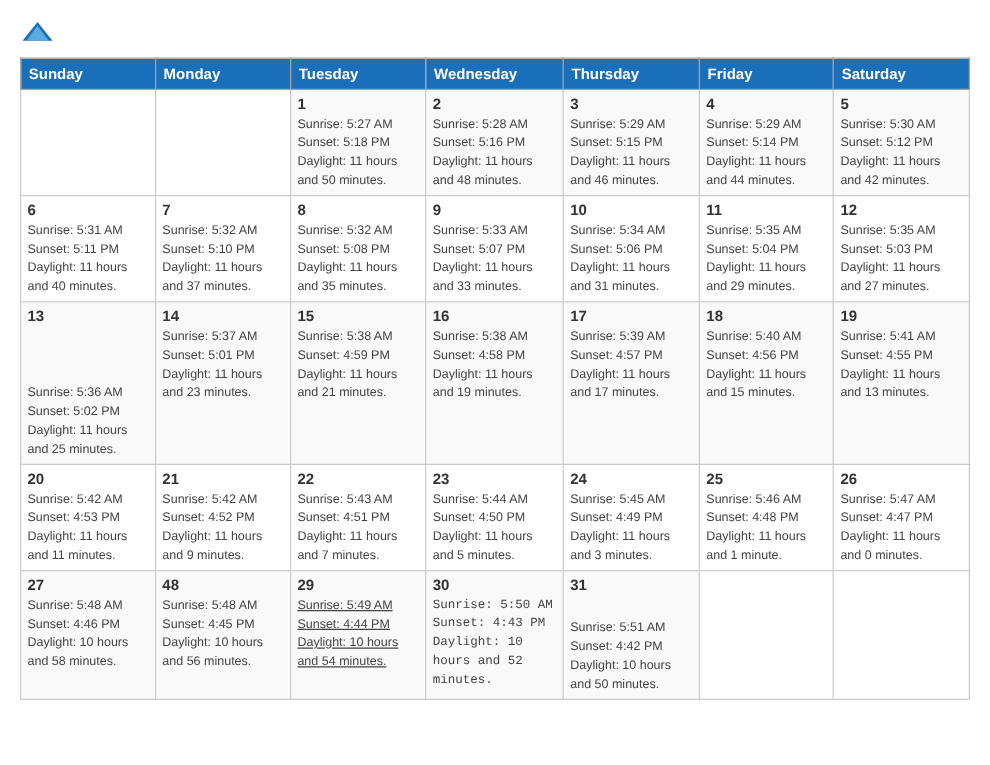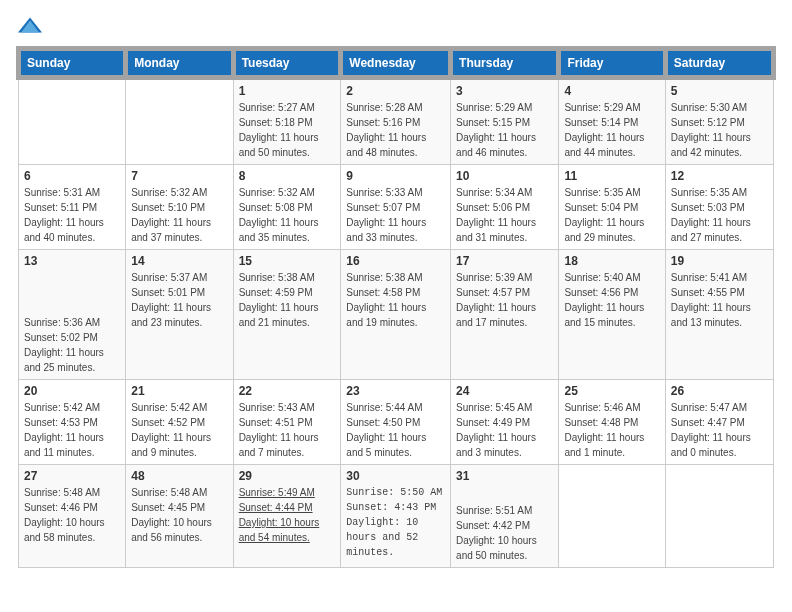--- a/index.html
+++ b/index.html
@@ -58,21 +58,21 @@
       border-collapse: collapse;
       font-size: 10.5px;
     }
     thead tr th {
       background-color: #1a6fba;
       color: #fff;
       padding: 5px 6px;
       text-align: left;
       font-size: 12px;
       font-weight: bold;
-      border: 5px solid #a3a3a3;
+      border: 1px solid #a3a3a3;
     }
     tbody tr td {
       border: 1px solid #ccc;
       vertical-align: top;
       padding: 4px 5px;
       width: 113px;
       min-height: 70px;
       background: #fff;
     }
     tbody tr:nth-child(odd) td {

